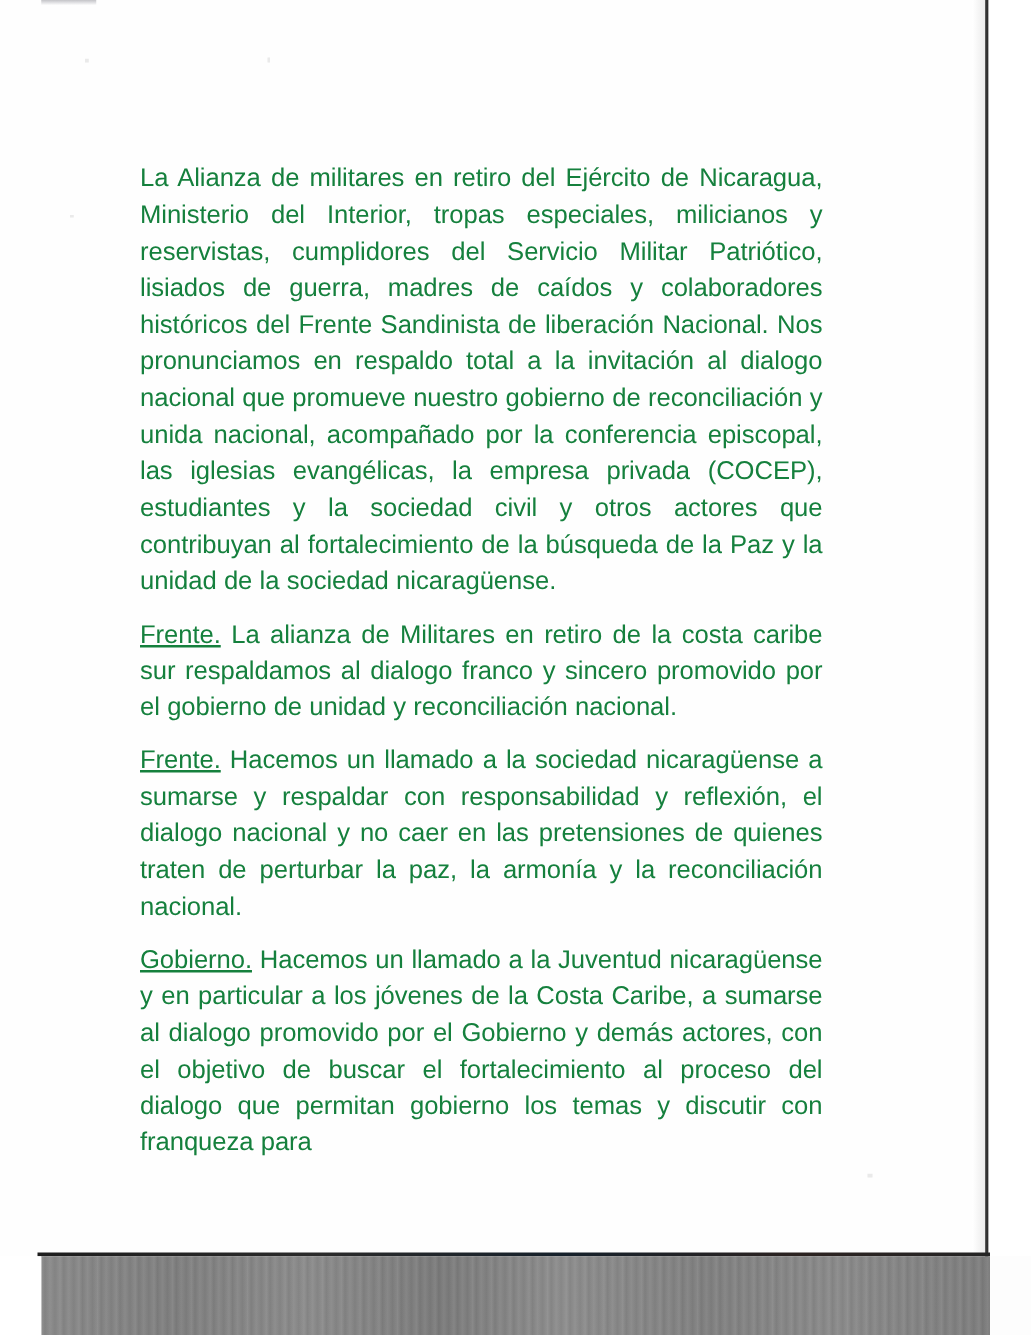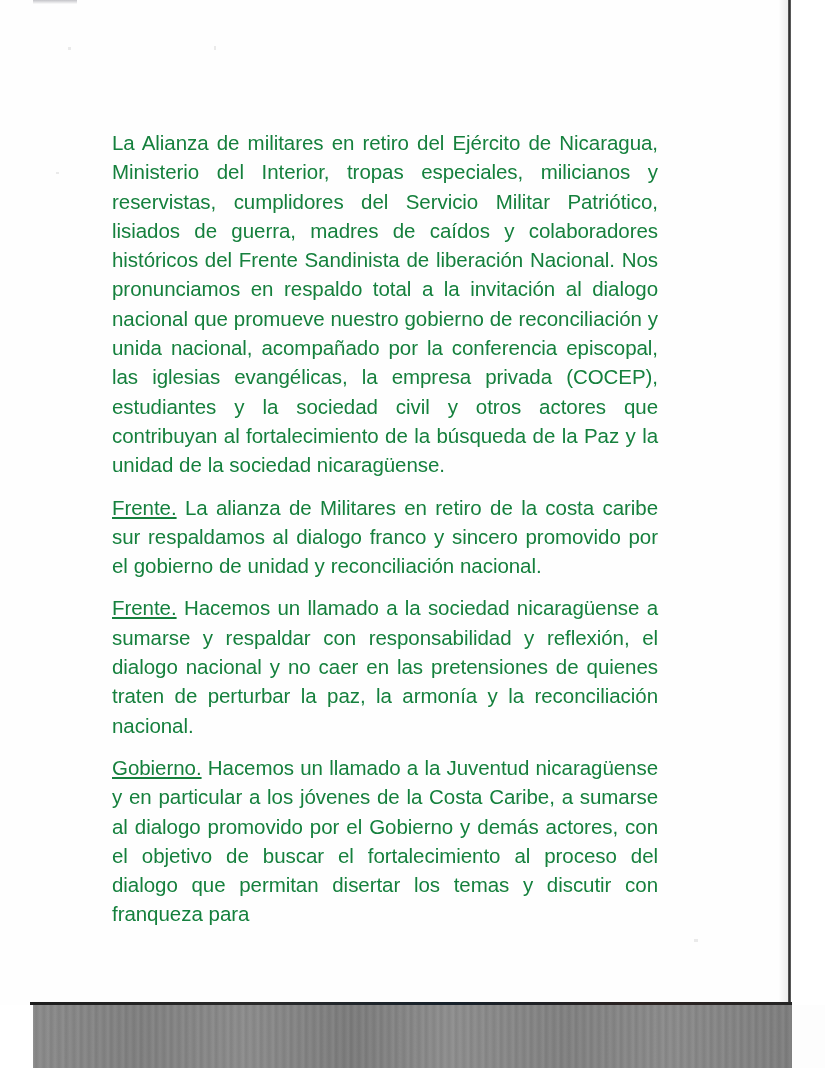--- a/index.html
+++ b/index.html
@@ -182,21 +182,21 @@
 
   <div id="doc-body">
 
 
     <p class="doc-paragraph"><span>La Alianza de militares en retiro del Ejército de Nicaragua, Ministerio del Interior, tropas especiales, milicianos y reservistas, cumplidores del Servicio Militar Patriótico, lisiados de guerra, madres de caídos y colaboradores históricos del Frente Sandinista de liberación Nacional. Nos pronunciamos en respaldo total a la invitación al dialogo nacional que promueve nuestro gobierno de reconciliación y unida nacional, acompañado por la conferencia episcopal, las iglesias evangélicas, la empresa privada (COCEP), estudiantes y la sociedad civil y otros actores que contribuyan al fortalecimiento de la búsqueda de la Paz y la unidad de la sociedad nicaragüense.</span></p>
 
     <p class="doc-paragraph"><span class="para-lead">Frente.</span><span> La alianza de Militares en retiro de la costa caribe sur respaldamos al dialogo franco y sincero promovido por el gobierno de unidad y reconciliación nacional.</span></p>
 
     <p class="doc-paragraph"><span class="para-lead">Frente.</span><span> Hacemos un llamado a la sociedad nicaragüense a sumarse y respaldar con responsabilidad y reflexión, el dialogo nacional y no caer en las pretensiones de quienes traten de perturbar la paz, la armonía y la reconciliación nacional.</span></p>
 
-    <p class="doc-paragraph"><span class="para-lead">Gobierno.</span><span> Hacemos un llamado a la Juventud nicaragüense y en particular a los jóvenes de la Costa Caribe, a sumarse al dialogo promovido por el Gobierno y demás actores, con el objetivo de buscar el fortalecimiento al proceso del dialogo que permitan disertar los temas y discutir con franqueza para</span></p>
+    <p class="doc-paragraph"><span class="para-lead">Gobierno.</span><span> Hacemos un llamado a la Juventud nicaragüense y en particular a los jóvenes de la Costa Caribe, a sumarse al dialogo promovido por el Gobierno y demás actores, con el objetivo de buscar el fortalecimiento al proceso del dialogo que permitan gobierno los temas y discutir con franqueza para</span></p>
 
   </div>
 
   <div id="page-right-halo"></div>
   <div id="page-right-edge"></div>
   <div id="page-right-outside"></div>
 
   <div id="bottom-hairline"></div>
   <div id="bottom-band"></div>
   <div id="bottom-band-left-gap"></div>

